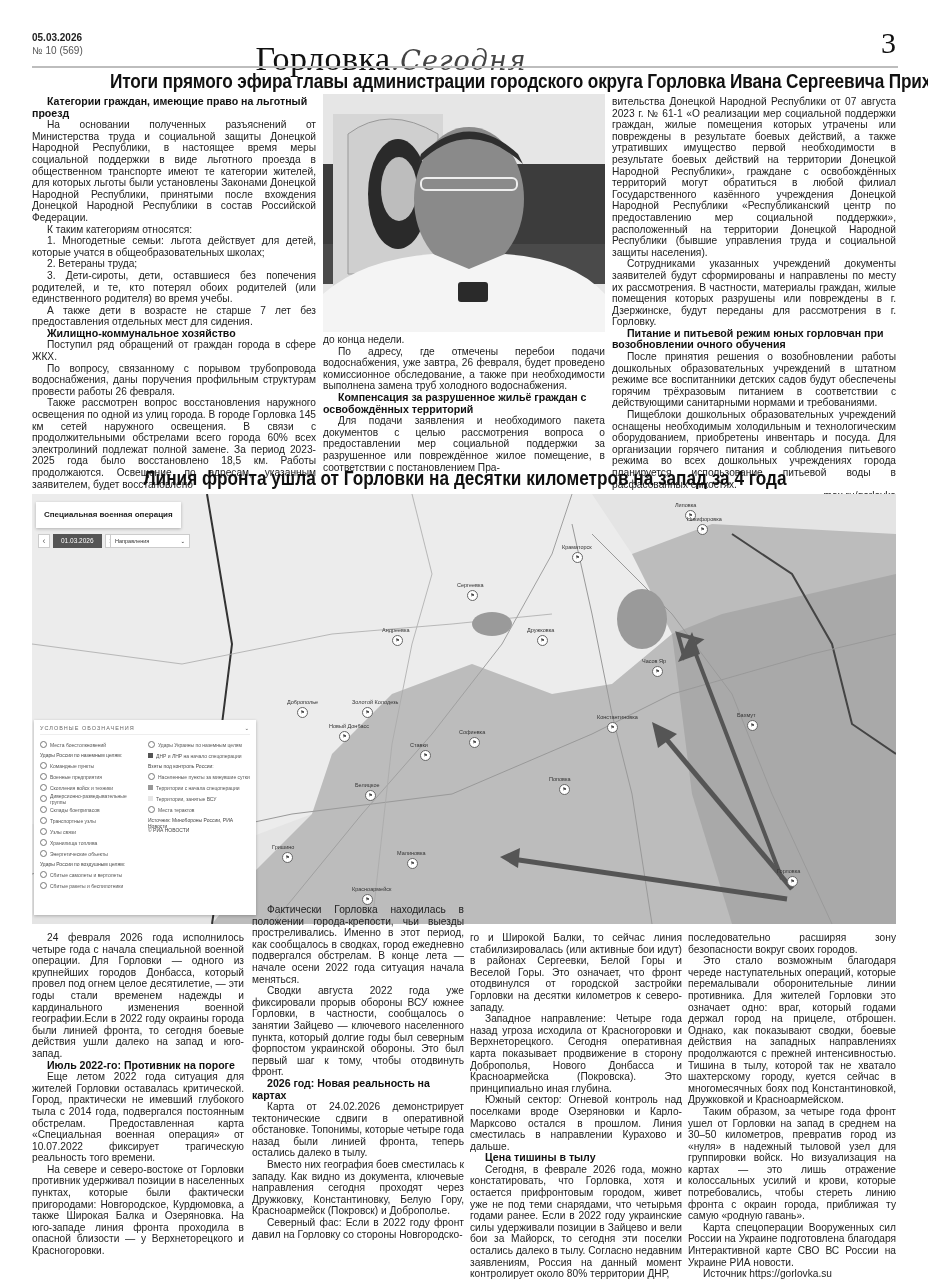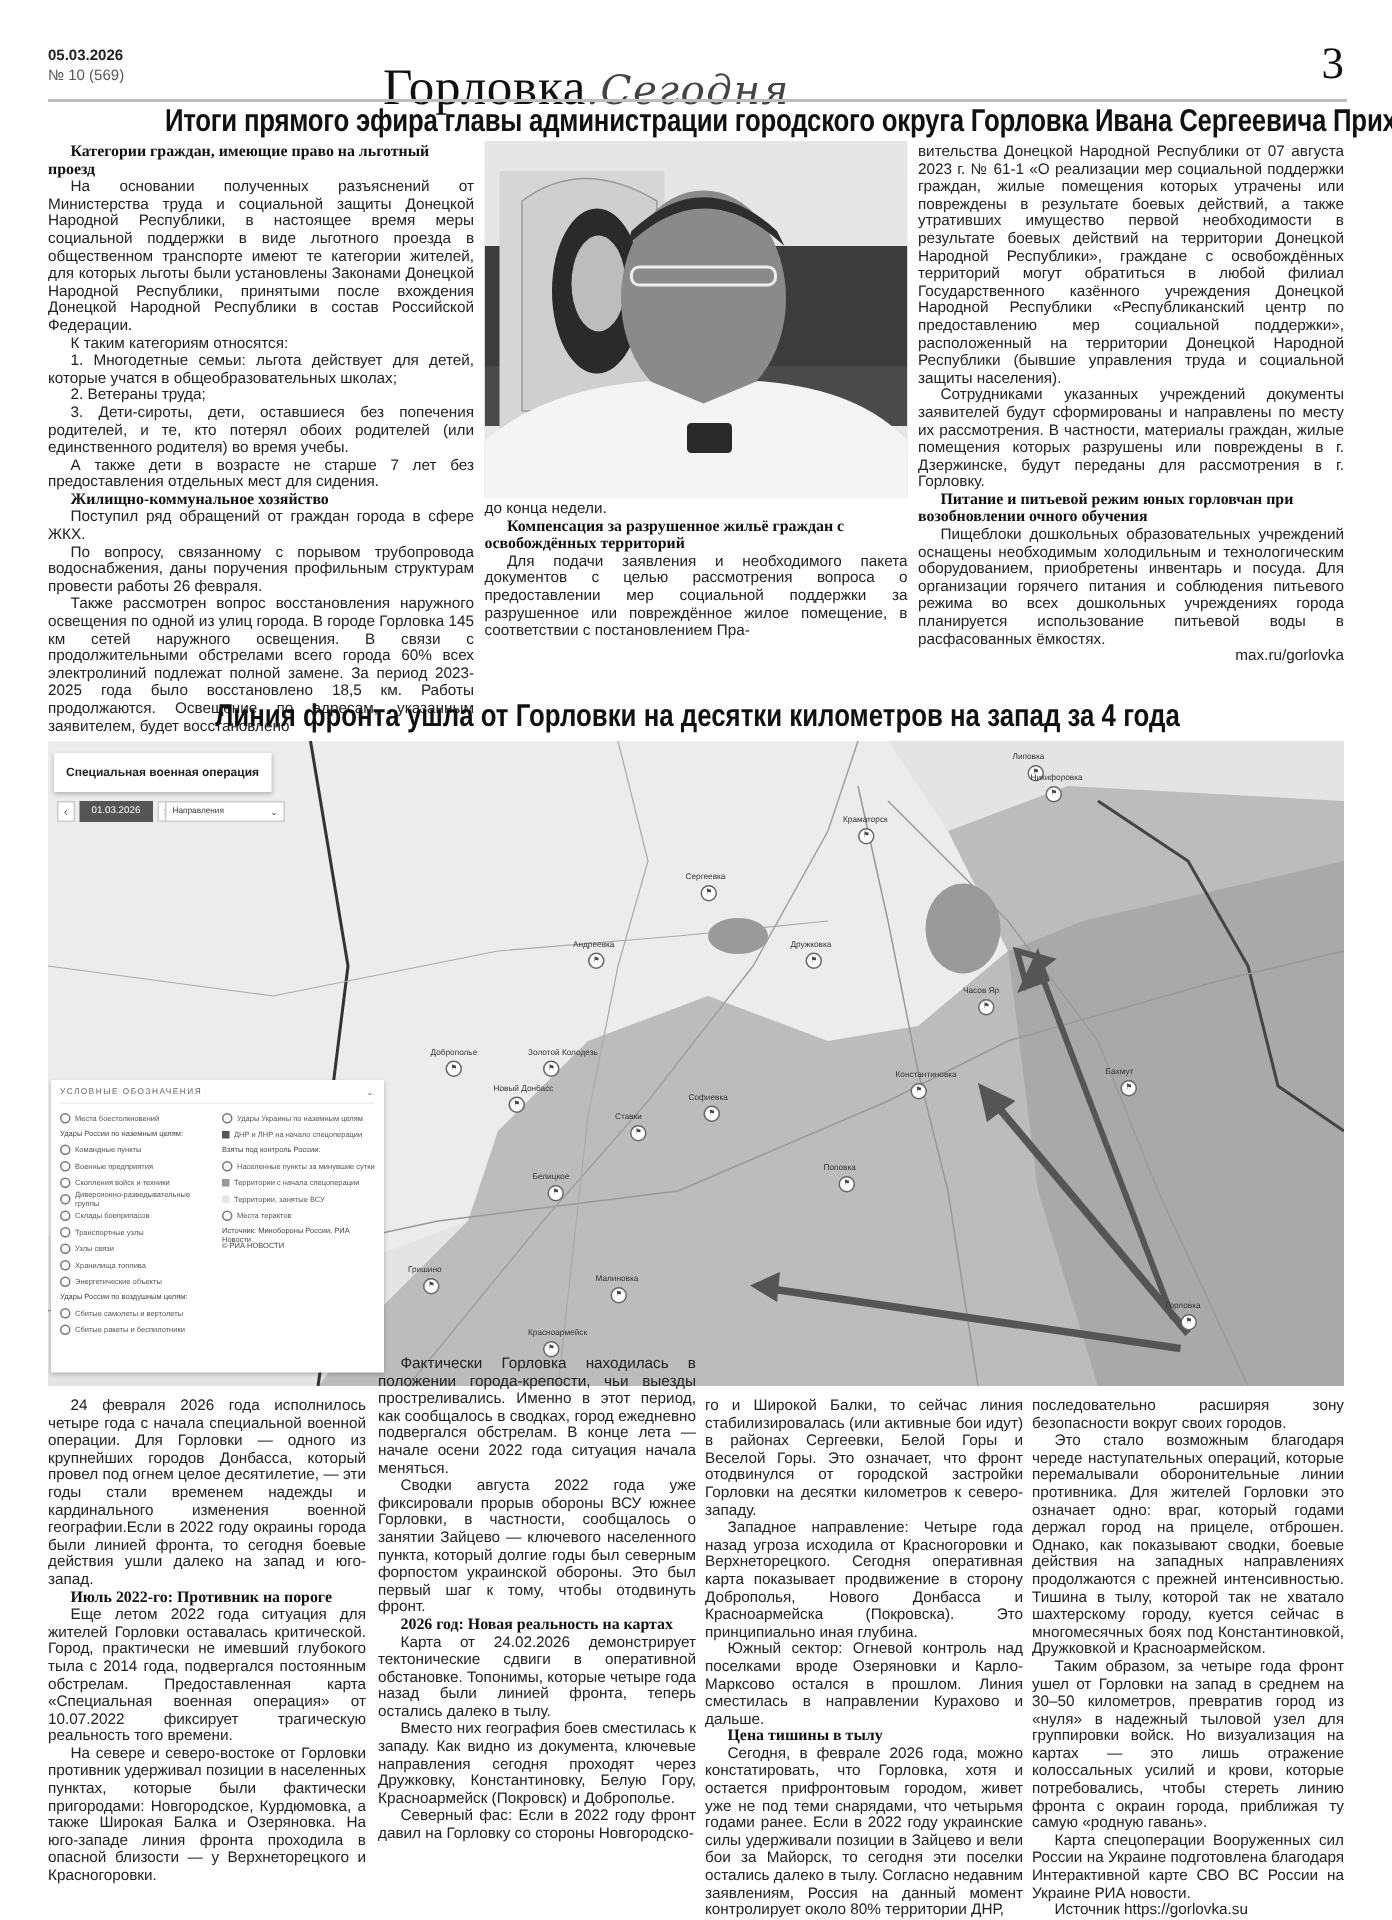--- a/index.html
+++ b/index.html
@@ -17,21 +17,21 @@
 
   .headline { position: absolute; left: 32px; right: 30px; text-align: center;
     font-family: "Liberation Sans", sans-serif; font-weight: bold; color: #111;
     transform: scaleX(0.82); transform-origin: center; white-space: nowrap; }
   .headline.h1 { top: 69px; font-size: 21px; letter-spacing: -0.2px; }
   .headline.h2 { top: 466px; font-size: 21px; }
 
   .col { position: absolute; font-size: 10.2px; line-height: 11.6px; color: #222; text-align: justify; }
   .col p { text-indent: 15px; margin: 0; }
   .col p.noindent { text-indent: 0; }
-  .col h3 { font-family: Liberation Serif, serif; font-weight: bold; font-size: 10.6px; line-height: 11.6px; color: #111; text-indent: 15px; text-align: left; }
+  .col h3 { font-family: Liberation Sans, sans-serif; font-weight: bold; font-size: 10.6px; line-height: 11.6px; color: #111; text-indent: 15px; text-align: left; }
   .col p.src { text-align: right; text-indent: 0; }
 
   .photo { position: absolute; left: 323px; top: 94px; width: 282px; height: 238px; overflow: hidden;
     background: linear-gradient(180deg, #e9e9e9 0%, #dcdcdc 100%); }
 
   .map { position: absolute; left: 32px; top: 494px; width: 864px; height: 430px; overflow: hidden; background: #fef9c3; }
   .map-panel { position: absolute; background: #fff; box-shadow: 0 1px 3px rgba(0,0,0,0.25); }
   .map-title { left: 4px; top: 8px; width: 145px; height: 26px; font-size: 8px; font-weight: bold; padding: 8px 8px; color: #222; }
   .map-date-ctrl { position: absolute; left: 6px; top: 40px; height: 14px; display: flex; align-items: center; gap: 3px; }
   .map-arrow-btn { width: 12px; height: 14px; background: #fff; border: 1px solid #ccc; font-size: 9px; line-height: 12px; text-align: center; color: #666; }
@@ -90,28 +90,30 @@
     <ellipse cx="146" cy="105" rx="55" ry="72" fill="#8a8a8a"></ellipse>
     <path d="M95 70 Q146 20 200 70 L195 60 Q146 15 98 60 Z" fill="#2e2e2e"></path>
     <rect x="98" y="84" width="96" height="12" rx="5" fill="none" stroke="#eee" stroke-width="2"></rect>
     <path d="M0 238 L0 200 Q40 165 110 160 L146 175 L182 160 Q250 165 282 200 L282 238 Z" fill="#f4f4f4"></path>
     <rect x="135" y="188" width="30" height="20" rx="3" fill="#2a2a2a"></rect>
   </svg>
 </div>
 
 <div class="col" style="left:323px; top:334px; width:282px;">
   <p class="noindent">до конца недели.</p>
+  <p>По адресу, где отмечены перебои подачи водоснабжения, уже завтра, 26 февраля, будет проведено комиссионное обследование, а также при необходимости выполнена замена труб холодного водоснабжения.</p>
   <h3>Компенсация за разрушенное жильё граждан с освобождённых территорий</h3>
   <p>Для подачи заявления и необходимого пакета документов с целью рассмотрения вопроса о предоставлении мер социальной поддержки за разрушенное или повреждённое жилое помещение, в соответствии с постановлением Пра-</p>
 </div>
 
 <div class="col" style="left:612px; top:96px; width:284px;">
   <p class="noindent">вительства Донецкой Народной Республики от 07 августа 2023 г. № 61-1 «О реализации мер социальной поддержки граждан, жилые помещения которых утрачены или повреждены в результате боевых действий, а также утративших имущество первой необходимости в результате боевых действий на территории Донецкой Народной Республики», граждане с освобождённых территорий могут обратиться в любой филиал Государственного казённого учреждения Донецкой Народной Республики «Республиканский центр по предоставлению мер социальной поддержки», расположенный на территории Донецкой Народной Республики (бывшие управления труда и социальной защиты населения).</p>
   <p>Сотрудниками указанных учреждений документы заявителей будут сформированы и направлены по месту их рассмотрения. В частности, материалы граждан, жилые помещения которых разрушены или повреждены в г. Дзержинске, будут переданы для рассмотрения в г. Горловку.</p>
   <h3>Питание и питьевой режим юных горловчан при возобновлении очного обучения</h3>
+  <p>После принятия решения о возобновлении работы дошкольных образовательных учреждений в штатном режиме все воспитанники детских садов будут обеспечены горячим трёхразовым питанием в соответствии с действующими санитарными нормами и требованиями.</p>
   <p>Пищеблоки дошкольных образовательных учреждений оснащены необходимым холодильным и технологическим оборудованием, приобретены инвентарь и посуда. Для организации горячего питания и соблюдения питьевого режима во всех дошкольных учреждениях города планируется использование питьевой воды в расфасованных ёмкостях.</p>
   <p class="src">max.ru/gorlovka</p>
 </div>
 
 <div class="headline h2">Линия фронта ушла от Горловки на десятки километров на запад за 4 года</div>
 
 <div class="map">
   <svg width="864" height="430" viewBox="0 0 864 430" style="position:absolute;left:0;top:0;">
     <rect width="864" height="430" fill="#e4e4e4"></rect>
 

